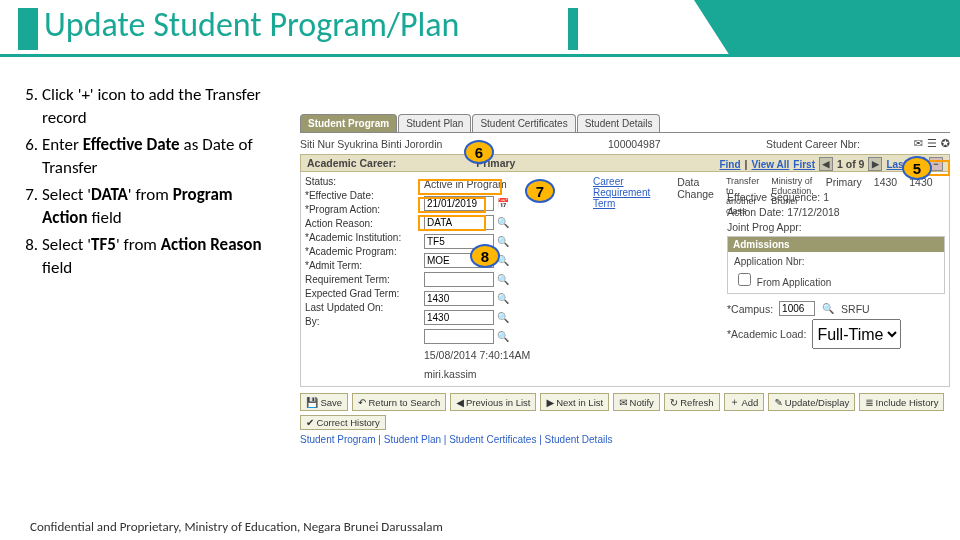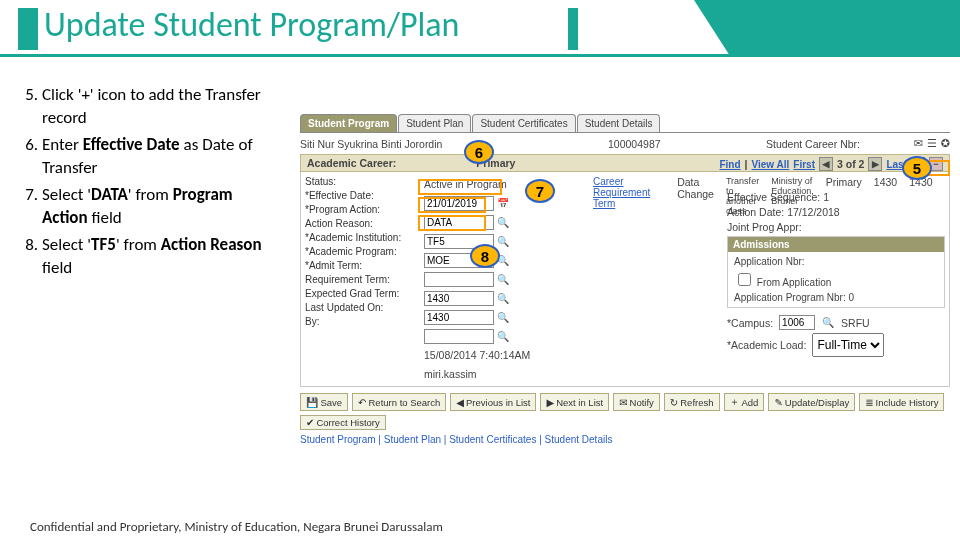--- a/index.html
+++ b/index.html
@@ -274,21 +274,21 @@
       <span>Academic Career:</span>
       <span style="margin-left:80px">Primary</span>
       <div style="position:absolute; right:6px; top:2px; display:flex; gap:4px; align-items:center">
         <span class="seq-link">Find</span>
         <span>|</span>
         <span class="seq-link">View All</span>
         <span class="seq-link">First</span>
         <span class="nav-icons">
           <span class="nav-sq">◀</span>
         </span>
-        <span>3 of 2</span>
+        <span>1 of 9</span>
         <span class="nav-icons">
           <span class="nav-sq">▶</span>
         </span>
         <span class="seq-link">Last</span>
         <span class="nav-sq plus-sq">＋</span>
         <span class="nav-sq minus-sq">−</span>
       </div>
     </div>
 
     <div class="sec-body">
@@ -355,32 +355,31 @@
       <div class="rcol">
         <div>&nbsp;</div>
         <div><span>Effective Sequence:</span> <span>1</span></div>
         <div><span>Action Date:</span> <span>17/12/2018</span></div>
         <div><span>Joint Prog Appr:</span></div>
         <div class="adm-box">
           <div class="adm-head">Admissions</div>
           <div class="adm-body">
             <div><span>Application Nbr:</span> <span></span></div>
             <div><input type="checkbox" style=""> <span>From Application</span></div>
-            <div><span>Application Program Nbr:</span> <span>0</span></div>
           </div>
         </div>
         <div style="display:flex; gap:6px; align-items:center; margin-top:4px">
           <span>*Campus:</span>
           <input class="box" style="width: 36px;" value="1006">
           <span class="mag">🔍</span>
           <span>SRFU</span>
         </div>
         <div style="display:flex; gap:6px; align-items:center">
           <span>*Academic Load:</span>
-          <select style="font-size:12px; height:24px"><option>Full-Time</option></select>
+          <select style="font-size:16px; height:30px"><option>Full-Time</option></select>
         </div>
       </div>
     </div>
 
     <div class="btn-row" id="btn-row">
         <div class="mini-btn">
           <span class="ico">💾</span>
           <span>Save</span>
         </div>
         <div class="mini-btn">

